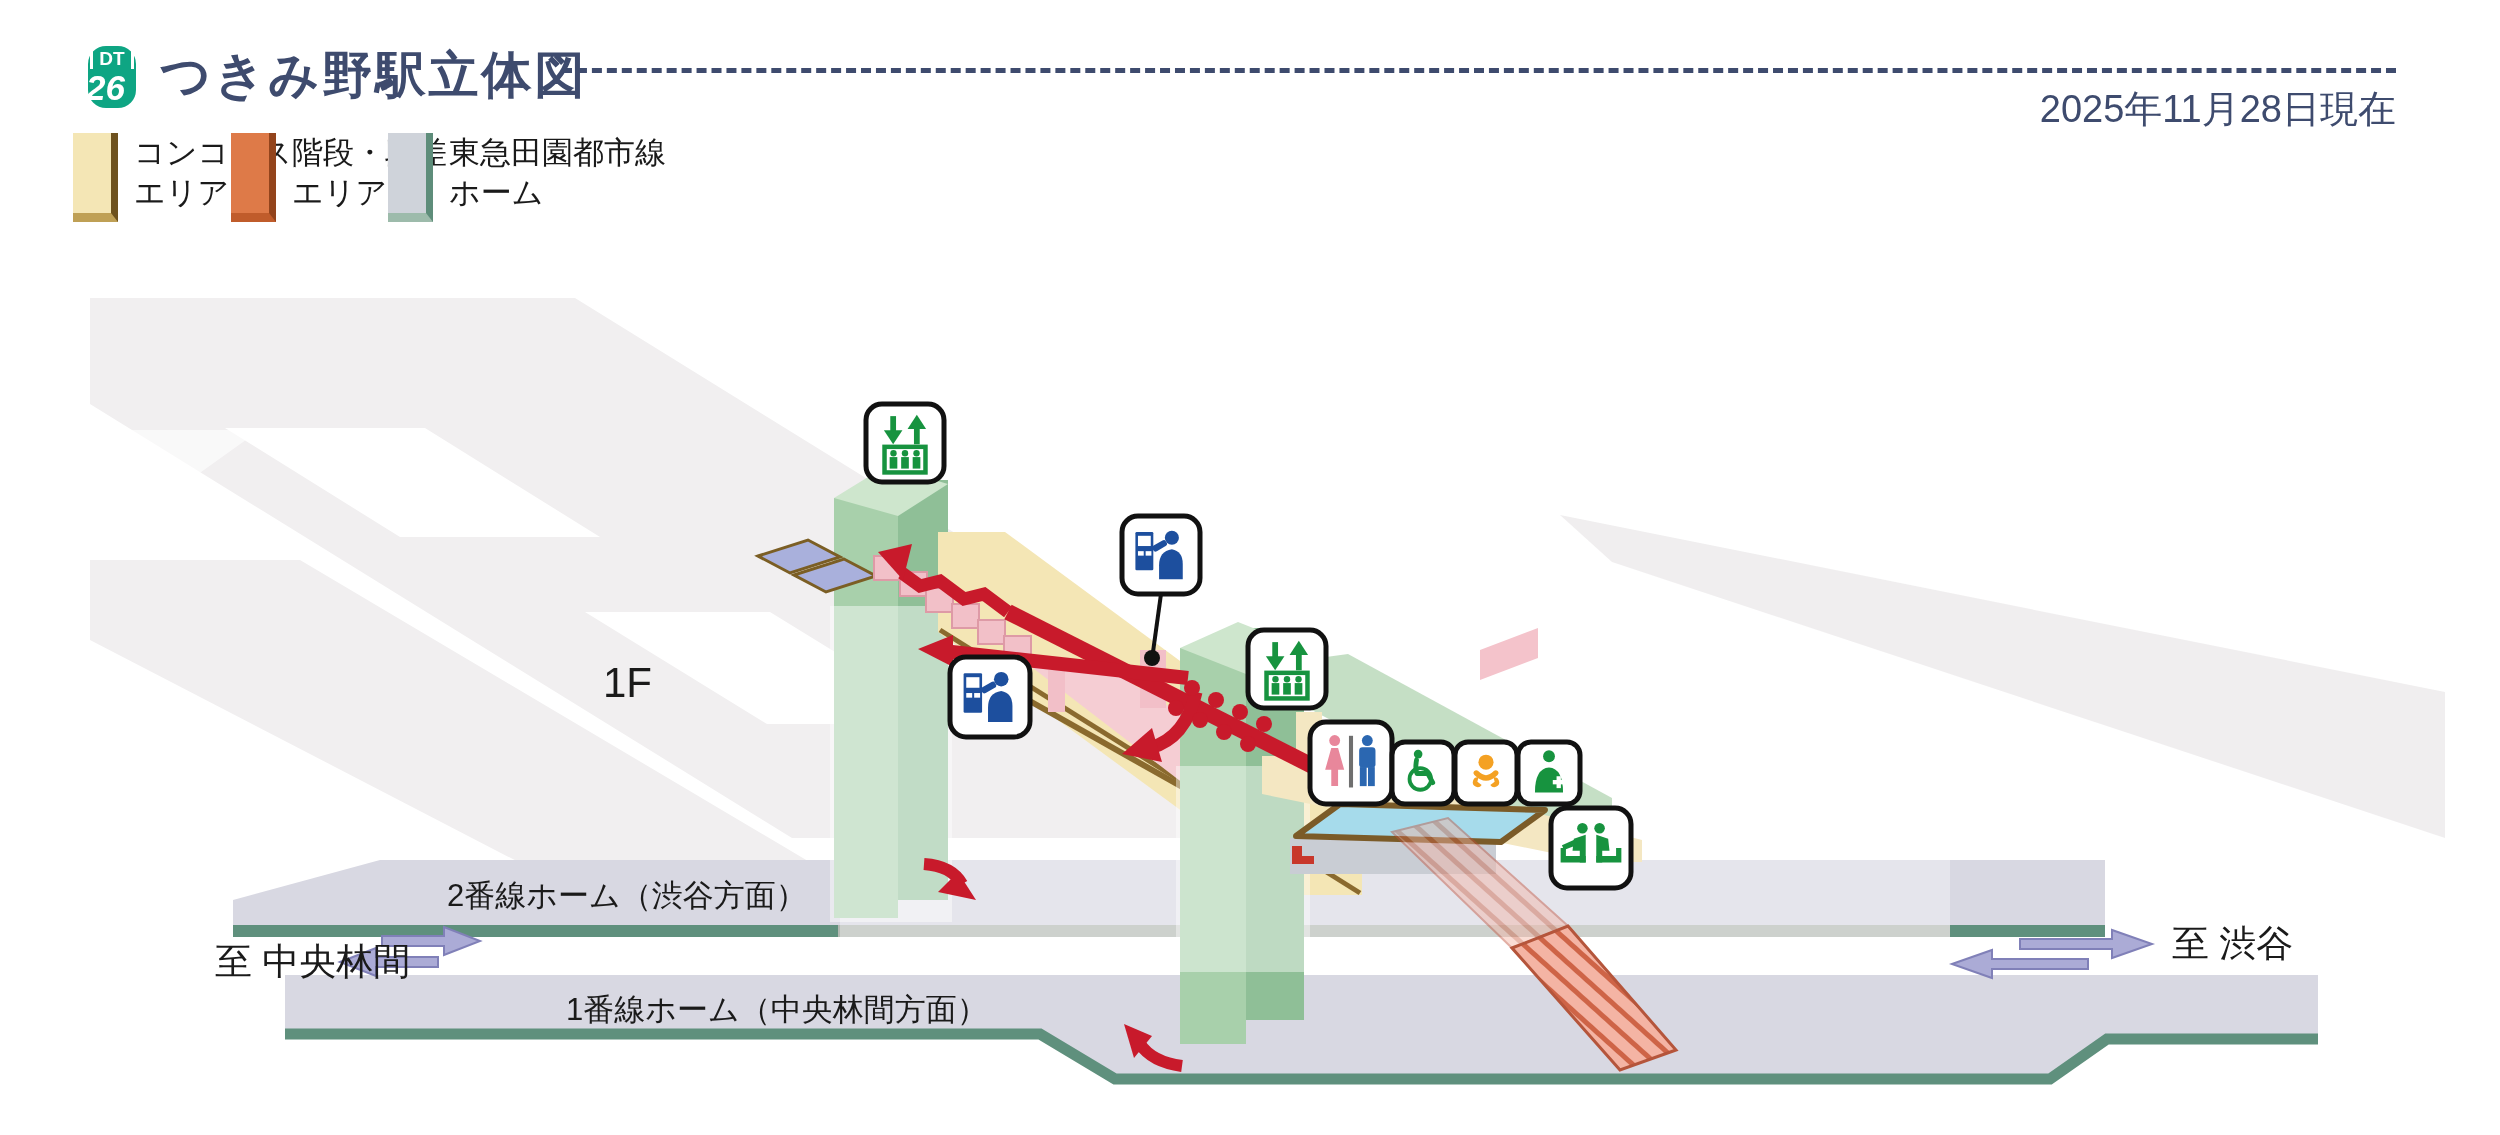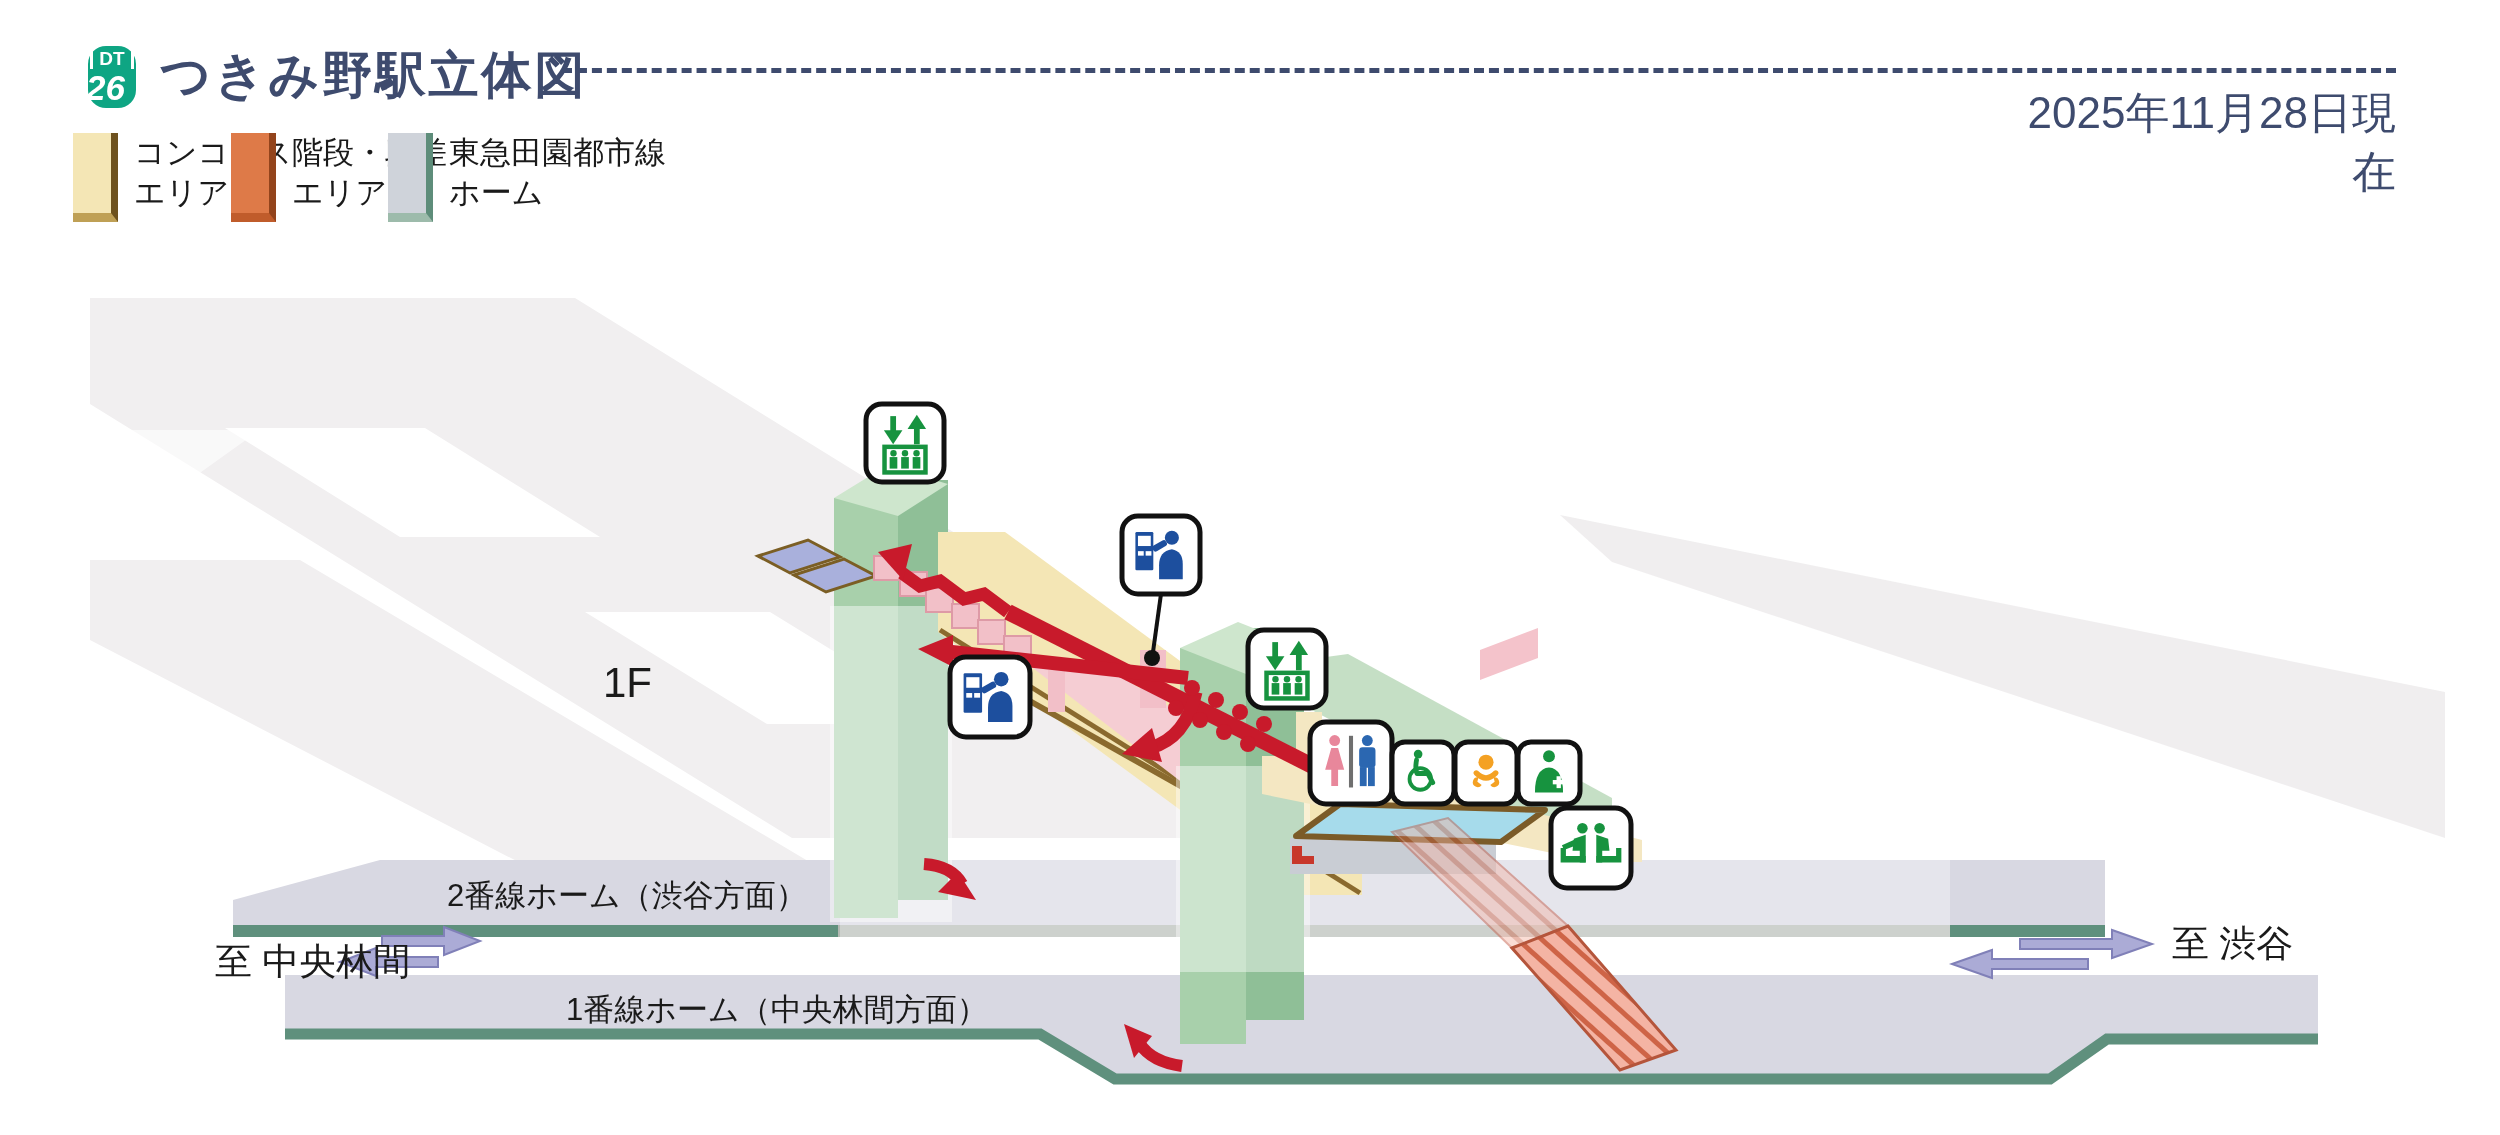--- a/index.html
+++ b/index.html
@@ -7,21 +7,21 @@
        font-family:"Liberation Sans","DejaVu Sans",sans-serif;overflow:hidden;}
   
   .badge{position:absolute;left:88px;top:46px;width:48px;height:62px;background:#0EA583;
          border-radius:18px;display:flex;flex-direction:column;align-items:center;justify-content:center;}
   .badge .dt{color:#fff;font-weight:bold;font-size:19px;line-height:1;border:3px solid #fff;
              border-radius:7px 7px 0 0;border-bottom:none;padding:3px 6px 1px 6px;}
   .badge .num{color:#fff;font-weight:bold;font-size:35px;line-height:1;border:3px solid #fff;
              border-top:none;border-radius:0 0 7px 7px;padding:1px 16px 3px 3px;font-style:italic;}
   .title{position:absolute;left:160px;top:42px;font-size:50px;font-weight:bold;color:#3E4B6E;letter-spacing:3px;text-align:center;}
   .dashrule{position:absolute;left:562px;top:68px;width:1834px;border-top:5px dashed #3E4B6E;}
-  .datenote{position:absolute;left:1990px;top:84px;width:406px;text-align:right;font-size:44px;color:#3E4B6E;}
+  .datenote{position:absolute;left:1990px;top:84px;width:406px;text-align:right;font-size:38px;color:#3E4B6E;}
   
   .leg{position:absolute;top:133px;display:flex;align-items:flex-start;}
   .leg .sw{width:38px;height:80px;flex:0 0 auto;}
   .leg .lab{margin-left:16px;font-size:31px;line-height:40px;color:#1a1a1a;}
   #leg1{left:73px}#leg2{left:231px}#leg3{left:388px}
   #leg1 .sw{background:#F4E6B5;border-right:7px solid #6E521E;border-bottom:9px solid #BFA055;}
   #leg2 .sw{background:#DE7A48;border-right:7px solid #93441C;border-bottom:9px solid #C05C2B;}
   #leg3 .sw{background:#CFD3DA;border-right:7px solid #5E8D7A;border-bottom:9px solid #9DBBAB;}
   
   svg.map{position:absolute;left:0;top:0;}

